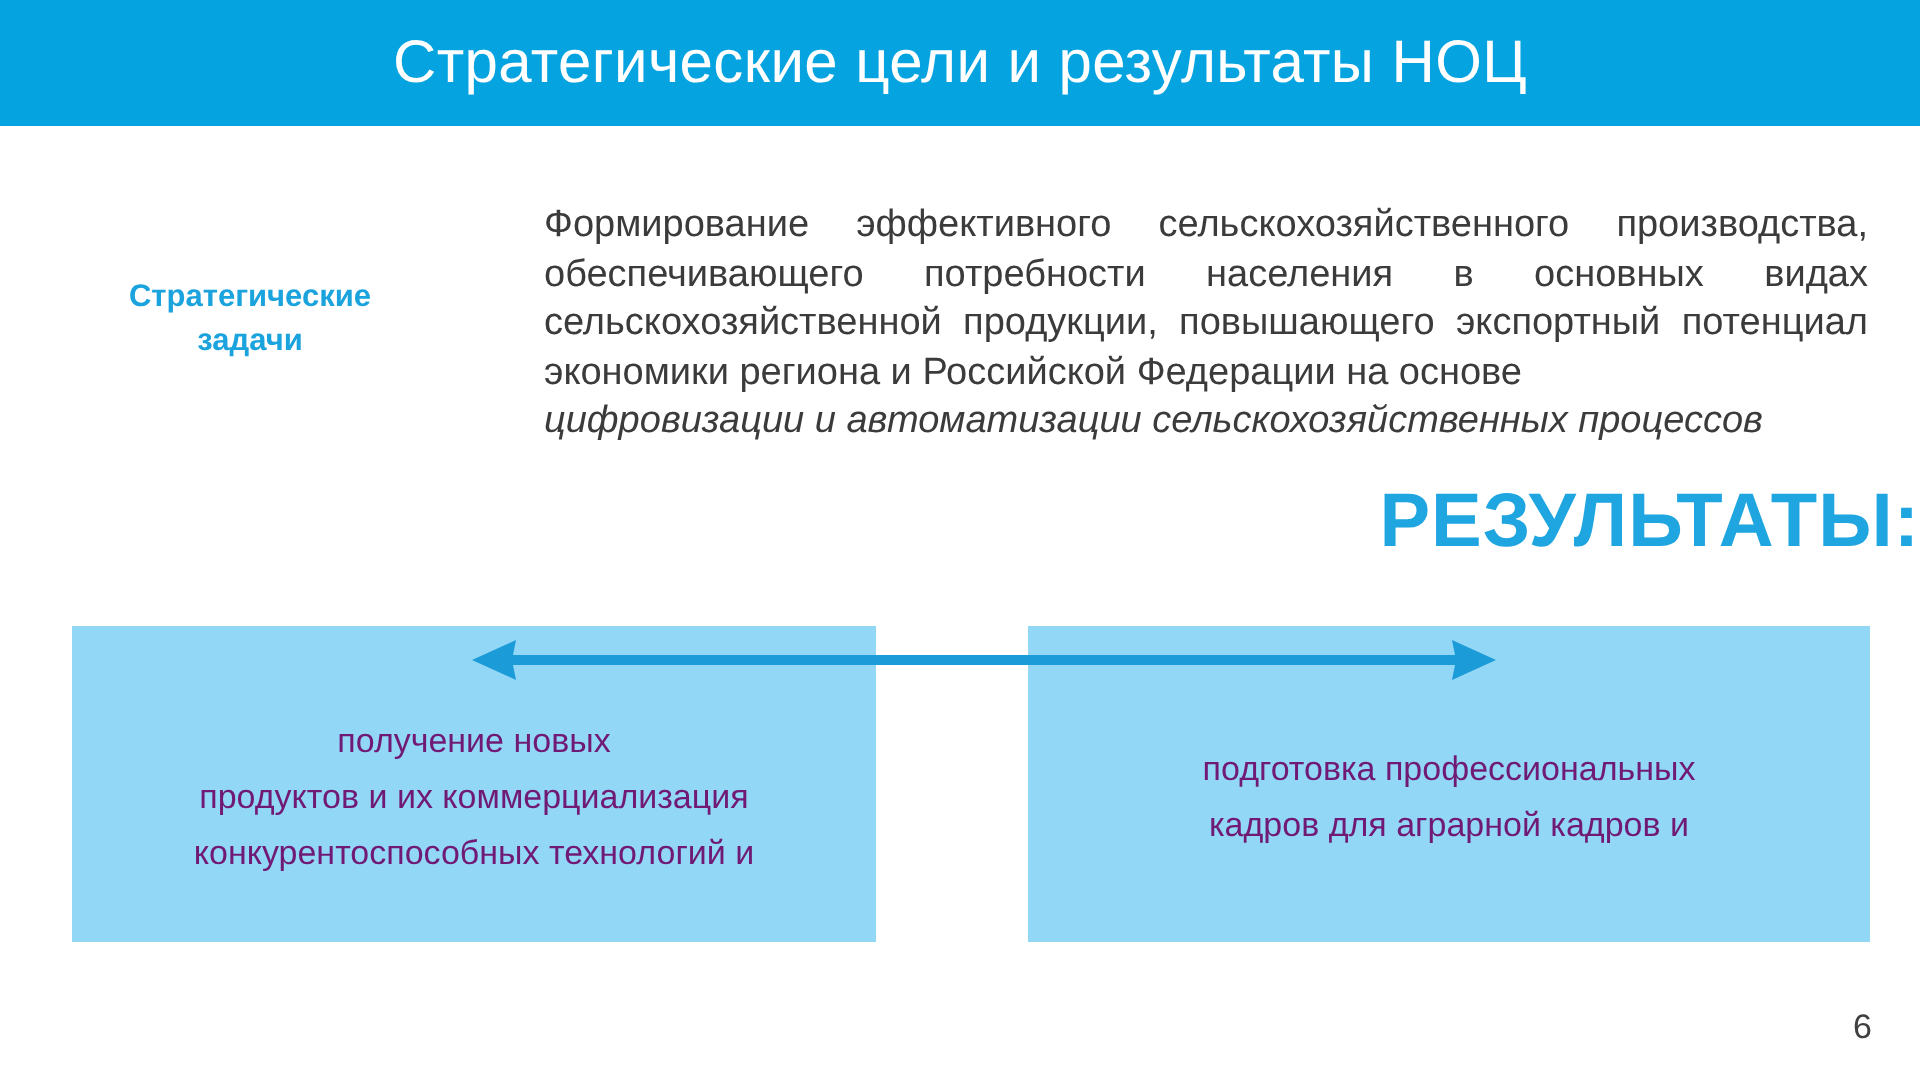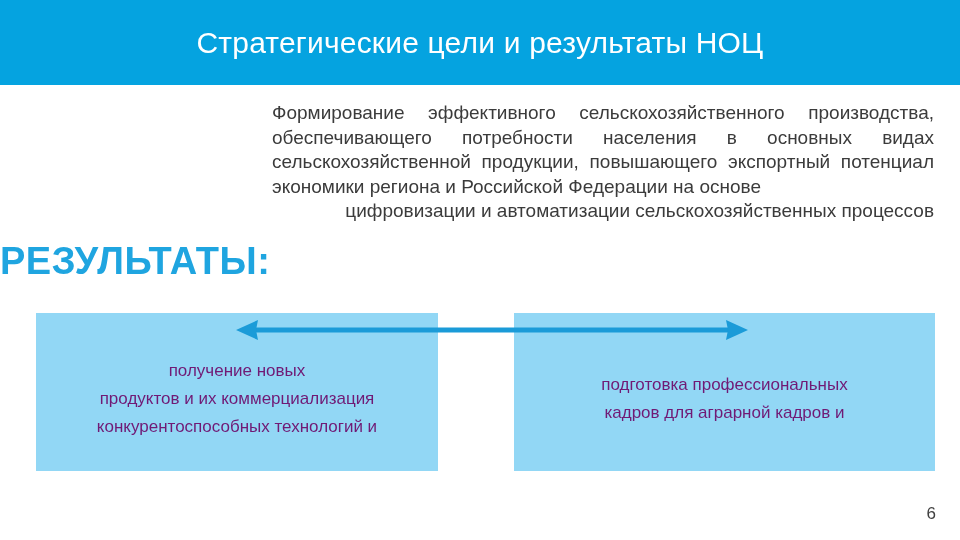--- a/index.html
+++ b/index.html
@@ -18,21 +18,21 @@
     background: #ffffff;
     overflow: hidden;
   }
 
   
   .header-band {
     position: absolute;
     left: 0;
     top: 0;
     width: 960px;
-    height: 85px;
+    height: 63px;
     background: #05a3e0;
     display: flex;
     align-items: center;
     justify-content: center;
   }
   .header-title {
     color: #ffffff;
     font-size: 30px;
     font-weight: 400;
     letter-spacing: 0.2px;
@@ -62,31 +62,32 @@
     width: 662px;
     font-size: 19px;
     line-height: 24.5px;
     color: #3b3b3b;
     text-align: justify;
     text-justify: inter-word;
     -webkit-hyphens: none;
     hyphens: none;
   }
   .goal-paragraph .last-line {
-    text-align: right;
+    text-align: left;
     display: block;
+    font-style: italic;
   }
 
   
   .results-heading {
     position: absolute;
     left: 0;
     top: 240px;
     width: 960px;
-    text-align: left;
+    text-align: right;
     color: #1fa5e0;
     font-size: 38px;
     font-weight: bold;
     letter-spacing: 0.5px;
   }
 
   
   .result-box {
     position: absolute;
     top: 313px;
@@ -133,20 +134,24 @@
 </style>
 </head>
 <body>
 
 <div class="slide">
 
   <div class="header-band">
     <div class="header-title">Стратегические цели и результаты НОЦ</div>
   </div>
 
+  <div class="side-label">
+    <span>Стратегические</span>
+    <span class="l2">задачи</span>
+  </div>
 
   <div class="goal-paragraph">
     <span>Формирование эффективного сельскохозяйственного производства, обеспечивающего потребности населения в основных видах сельскохозяйственной продукции, повышающего экспортный потенциал экономики региона и Российской Федерации на основе</span>
     <span class="last-line">цифровизации и автоматизации  сельскохозяйственных процессов</span>
   </div>
 
   <div class="results-heading">РЕЗУЛЬТАТЫ:</div>
 
   <div class="result-box left">
     <div class="result-text">

